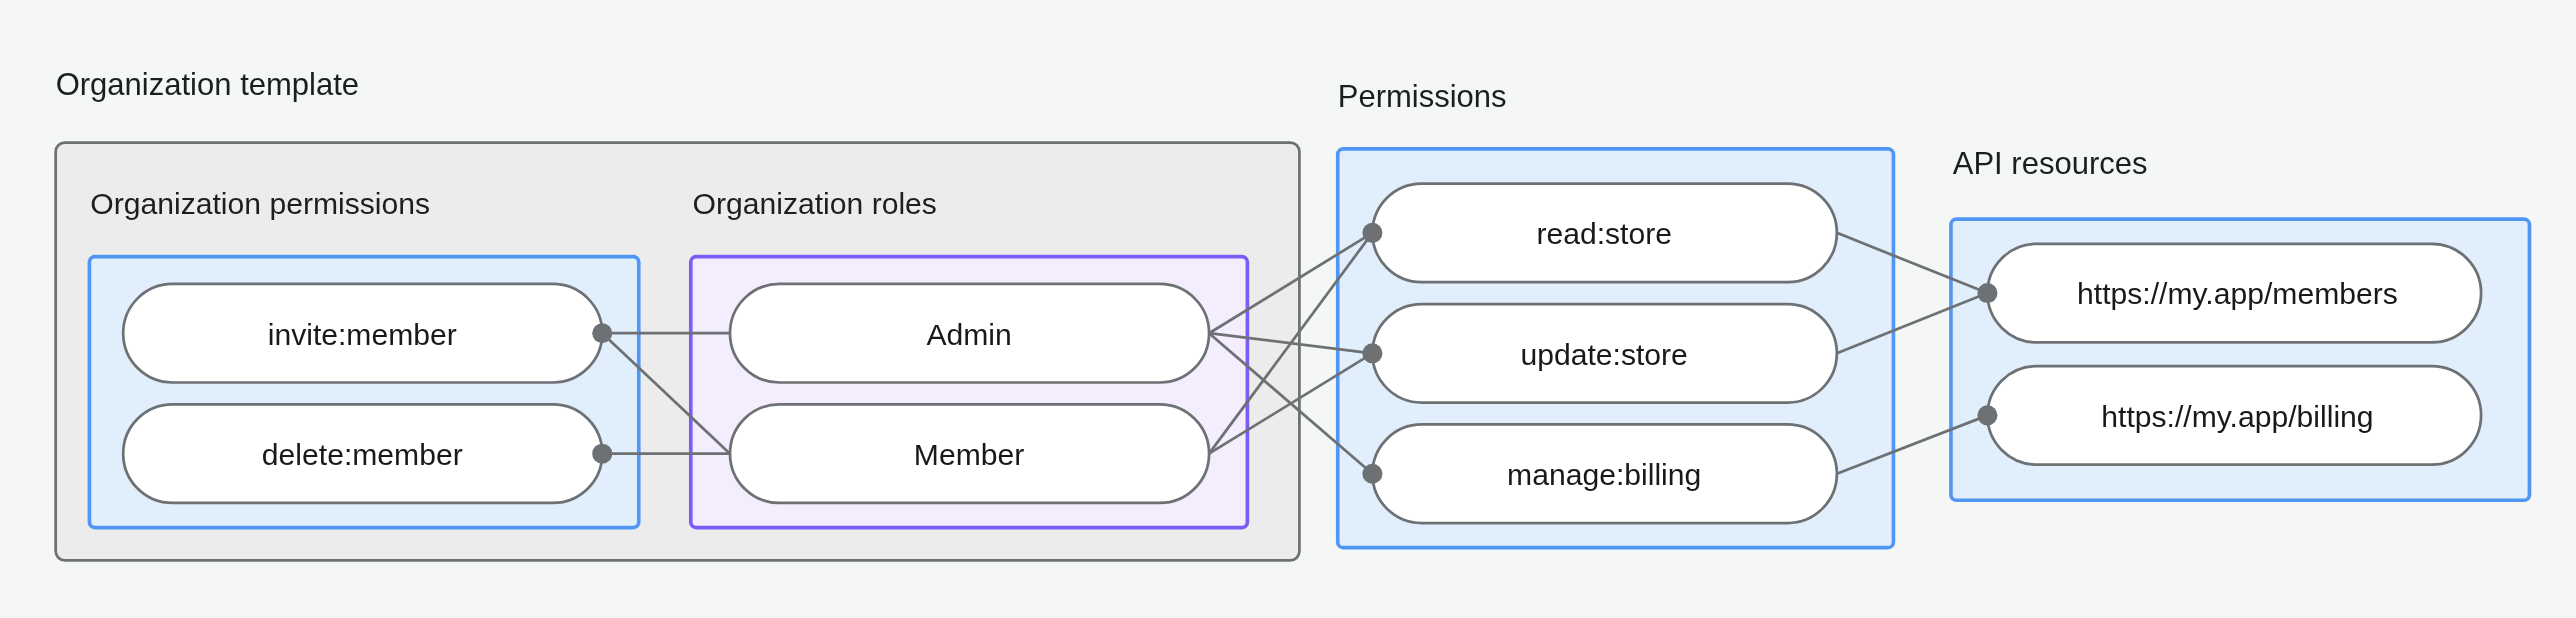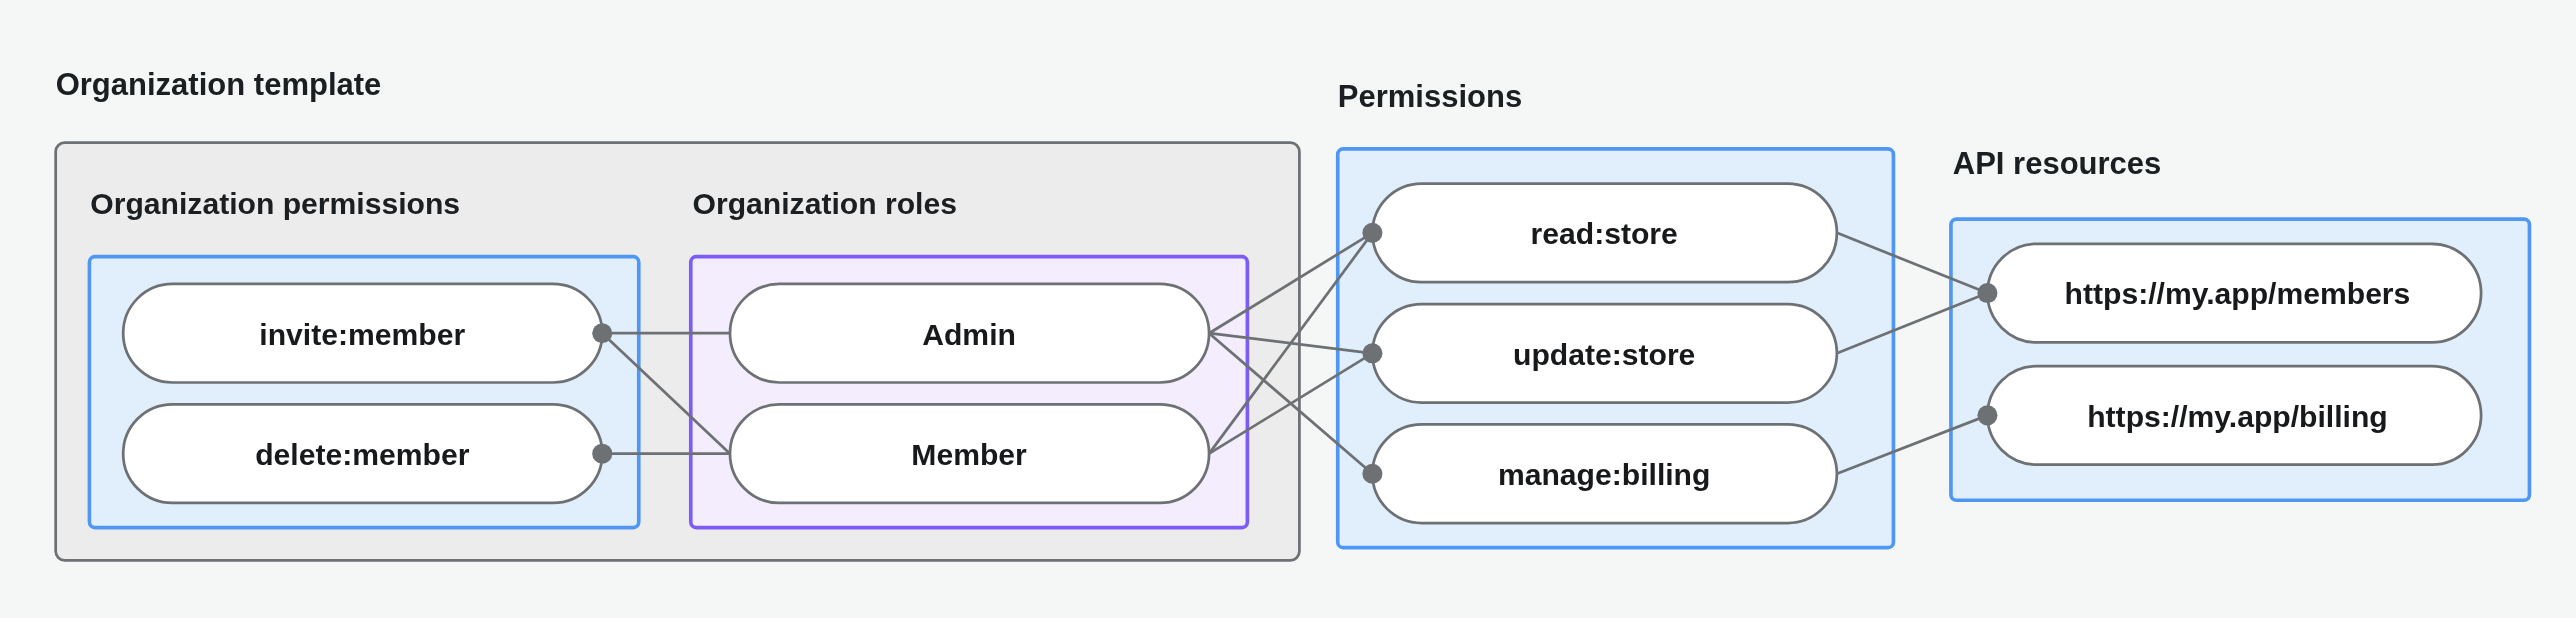--- a/index.html
+++ b/index.html
@@ -2,21 +2,21 @@
 <html style="font-size:14.6px"><head>
 <meta charset="utf-8">
 <style>
   html,body{margin:0;padding:0;}
   body{
     width:2576px;height:619px;
     background:#f5f7f7;
     font-family:"Liberation Sans", sans-serif;
     overflow:hidden;
   }
-  #stage{position:relative;width:2576px;height:619px;font-weight:bold;}
+  #stage{position:relative;width:2576px;height:619px;}
   svg#diagram{position:absolute;left:0;top:0;width:2576px;height:619px;display:block;}
   .grp-title{font-size:34px;fill:#1c1f21;font-family:"Liberation Sans", sans-serif;dominant-baseline:alphabetic;}
   .sub-title{font-size:33px;fill:#1c1f21;font-family:"Liberation Sans", sans-serif;dominant-baseline:alphabetic;}
   .node-label{font-size:33px;fill:#17191b;font-family:"Liberation Sans", sans-serif;text-anchor:middle;dominant-baseline:central;}
   .edge{fill:none;stroke:#6e7174;stroke-width:3;}
   .port{fill:#6e7174;}
   .node-shape{fill:#ffffff;stroke:#6e7174;stroke-width:3;}
   .box-outer{fill:#ececec;stroke:#6e7174;stroke-width:3;}
   .box-blue{fill:#e1effd;stroke:#4f97f3;stroke-width:4;}
   .box-purple{fill:#f3edfe;stroke:#7c5cf5;stroke-width:4;}

